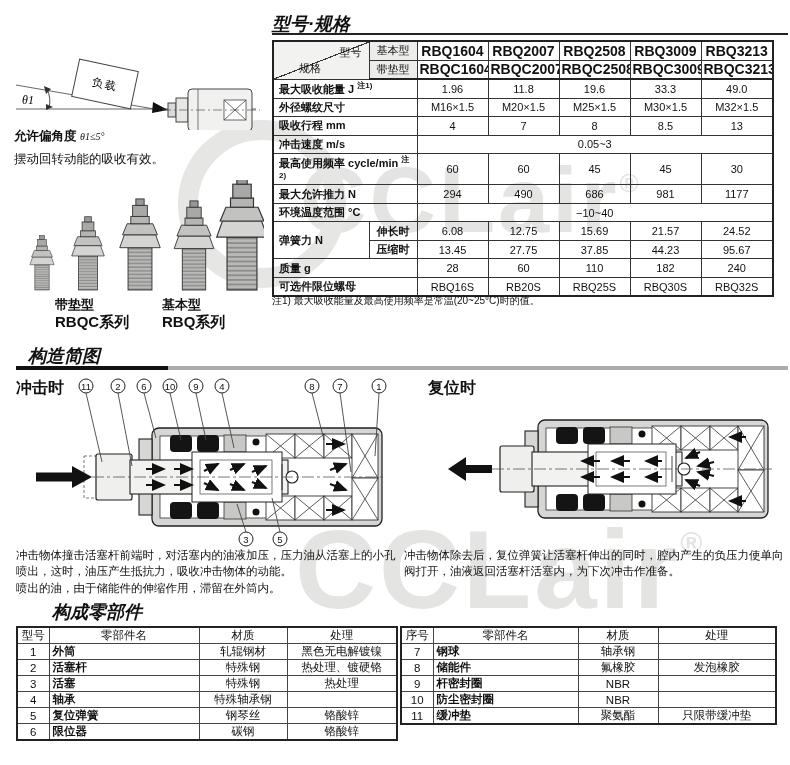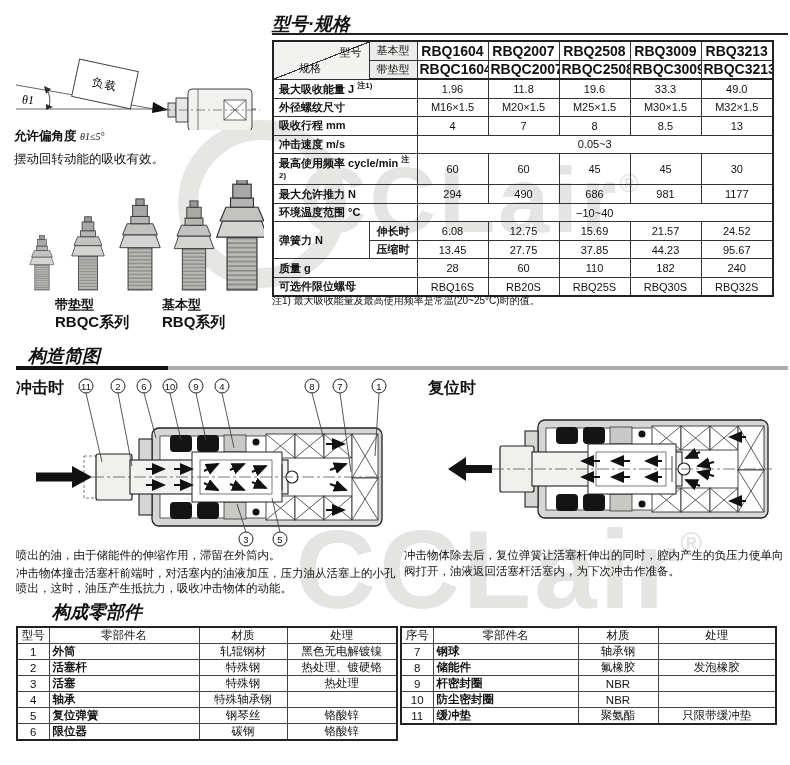--- a/index.html
+++ b/index.html
@@ -454,22 +454,22 @@
       <line x1="252" y1="60" x2="238" y2="66" marker-end="url(#ah2)"></line>
       <line x1="252" y1="94" x2="238" y2="88" marker-end="url(#ah2)"></line>
       <line x1="266" y1="70" x2="250" y2="74" marker-end="url(#ah2)"></line>
       <line x1="266" y1="84" x2="250" y2="80" marker-end="url(#ah2)"></line>
       <line x1="298" y1="45" x2="282" y2="45" marker-end="url(#ah2)"></line>
       <line x1="298" y1="109" x2="282" y2="109" marker-end="url(#ah2)"></line>
     </g>
   </svg>
 
   <div class="abs z" style="left:16px;top:548px;width:380px;">
+    <p class="desc">冲击物体撞击活塞杆前端时，对活塞内的油液加压，压力油从活塞上的小孔喷出，这时，油压产生抵抗力，吸收冲击物体的动能。</p>
     <p class="desc">喷出的油，由于储能件的伸缩作用，滞留在外筒内。</p>
-    <p class="desc">冲击物体撞击活塞杆前端时，对活塞内的油液加压，压力油从活塞上的小孔喷出，这时，油压产生抵抗力，吸收冲击物体的动能。</p>
   </div>
   <div class="abs z" style="left:404px;top:548px;width:382px;">
     <p class="desc">冲击物体除去后，复位弹簧让活塞杆伸出的同时，腔内产生的负压力使单向阀打开，油液返回活塞杆活塞内，为下次冲击作准备。</p>
   </div>
 
   <div class="abs z h1" style="left:16px;top:600px;margin-left:36px;">构成零部件</div>
 
   <table class="parts abs z" style="left:16px;top:626px;width:380px;">
     <colgroup>
         <col style="width:32px">

